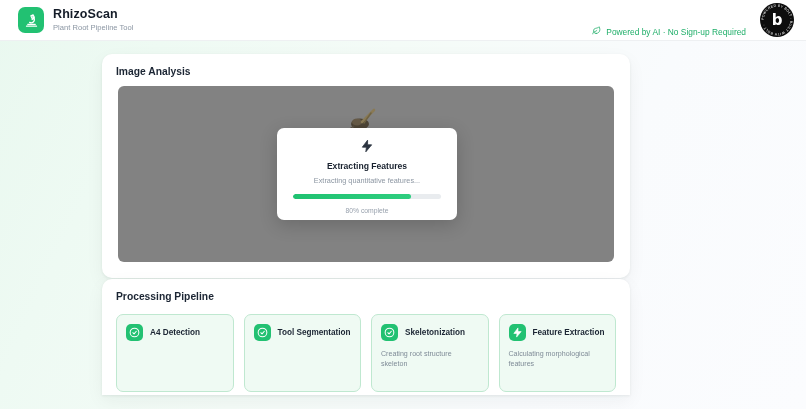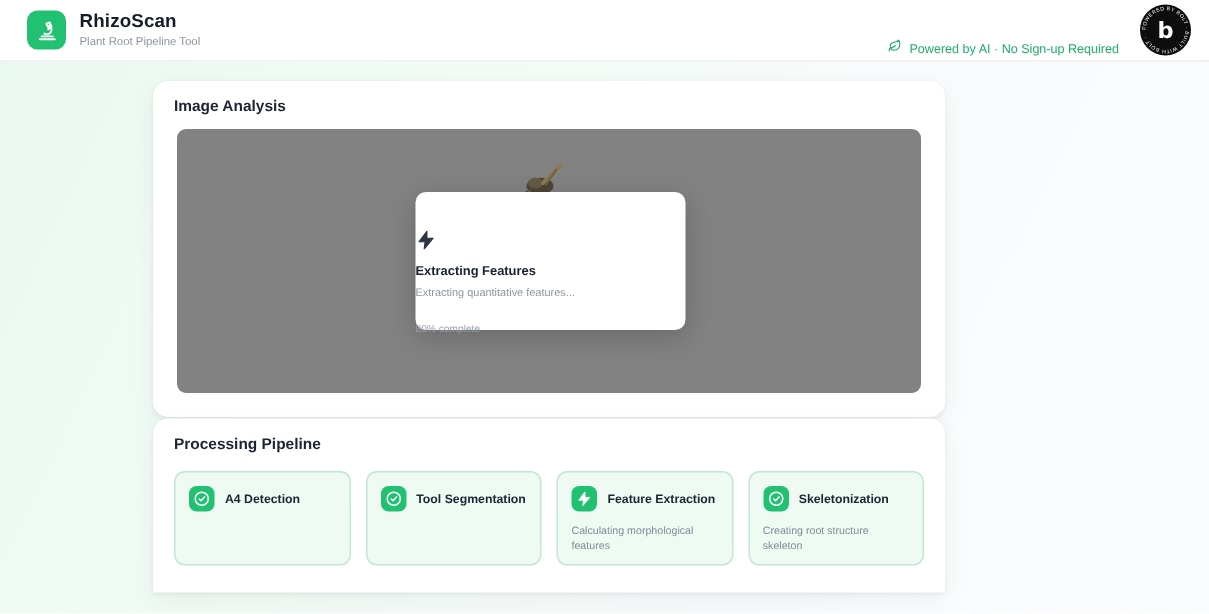--- a/index.html
+++ b/index.html
@@ -88,22 +88,22 @@
   }
 
   
   .modal {
     position: absolute;
     left: 277px; top: 128px;
     width: 180px; height: 92px;
     background: #ffffff;
     border-radius: 7px;
     box-shadow: 0 5px 18px rgba(0,0,0,.18);
-    display: flex; flex-direction: column; align-items: flex-start;
-    padding-top: 25px;
+    display: flex; flex-direction: column; align-items: center;
+    padding-top: 11px;
   }
   .modal-icon { width: 14px; height: 14px; margin-bottom: 8px; }
   .modal-title { font-size: 8.6px; font-weight: bold; color: #18212e; }
   .modal-sub { font-size: 7.3px; color: #8c96a2; margin-top: 5px; }
   .progress-track {
     width: 148px; height: 5px; border-radius: 3px;
     background: #e9ecef; margin-top: 9px; overflow: hidden;
   }
   .progress-fill {
     height: 100%; width: 80%; border-radius: 3px;
@@ -119,21 +119,21 @@
     border-bottom-left-radius: 0; border-bottom-right-radius: 0;
   }
   .steps {
     display: flex; gap: 10px; margin-top: 12px;
   }
   .step {
     flex: 1 1 0;
     background: #effaf3;
     border: 1px solid #bfe8d0;
     border-radius: 7px;
-    padding: 9px 9px 6px 9px;
+    padding: 9px 9px 21px 9px;
     min-height: 63px;
   }
   .step-head { display: flex; align-items: center; gap: 7px; }
   .step-icon {
     width: 17px; height: 17px; border-radius: 5px;
     background: #22c172;
     display: flex; align-items: center; justify-content: center;
     flex: 0 0 auto;
   }
   .step-name { font-size: 8.2px; font-weight: bold; color: #1b2533; }
@@ -235,34 +235,34 @@
               <circle cx="12" cy="12" r="9.5"></circle>
               <polyline points="8.3 12.4 11 15 16 9.3"></polyline>
             </svg>
           </span>
           <span class="step-name">Tool Segmentation</span>
         </div>
       </div>
       <div class="step">
         <div class="step-head">
           <span class="step-icon">
-            <svg width="11" height="11" viewBox="0 0 24 24" fill="#ffffff" stroke="#ffffff" stroke-width="1.4" stroke-linejoin="round">
-              <polygon points="13 2 4 14 11 14 10 22 20 10 13 10 13 2"></polygon>
-            </svg>
-          </span>
-          <span class="step-name">Feature Extraction</span>
-        </div>
-        <div class="step-desc">Calculating morphological features</div>
-      </div>
-      <div class="step">
-        <div class="step-head">
-          <span class="step-icon">
             <svg width="11" height="11" viewBox="0 0 24 24" fill="none" stroke="#ffffff" stroke-width="2.2" stroke-linecap="round" stroke-linejoin="round">
               <circle cx="12" cy="12" r="9.5"></circle>
               <polyline points="8.3 12.4 11 15 16 9.3"></polyline>
             </svg>
           </span>
           <span class="step-name">Skeletonization</span>
         </div>
         <div class="step-desc">Creating root structure skeleton</div>
       </div>
+      <div class="step">
+        <div class="step-head">
+          <span class="step-icon">
+            <svg width="11" height="11" viewBox="0 0 24 24" fill="#ffffff" stroke="#ffffff" stroke-width="1.4" stroke-linejoin="round">
+              <polygon points="13 2 4 14 11 14 10 22 20 10 13 10 13 2"></polygon>
+            </svg>
+          </span>
+          <span class="step-name">Feature Extraction</span>
+        </div>
+        <div class="step-desc">Calculating morphological features</div>
+      </div>
     </div>
 </div>
 
 </body></html>

